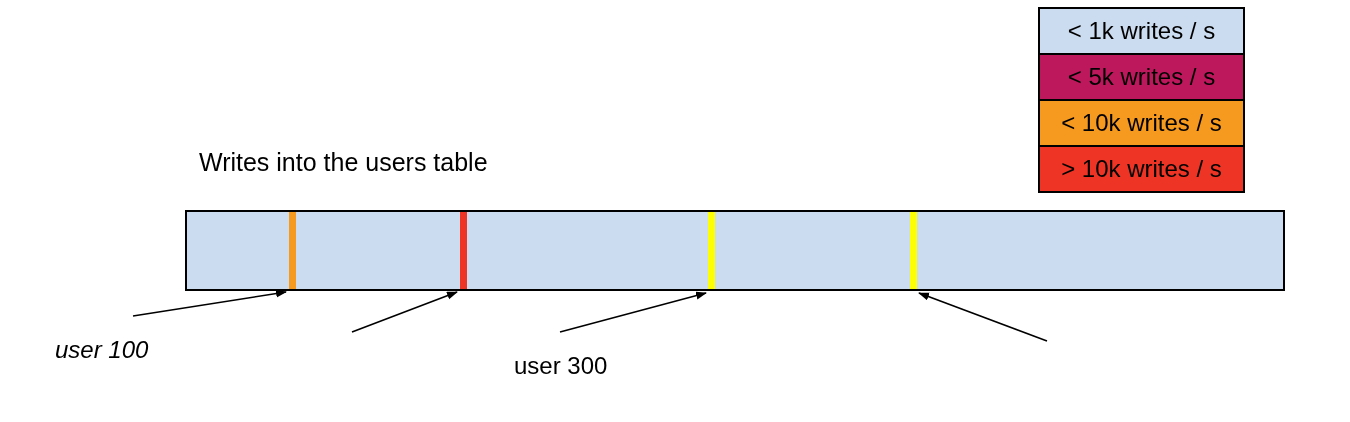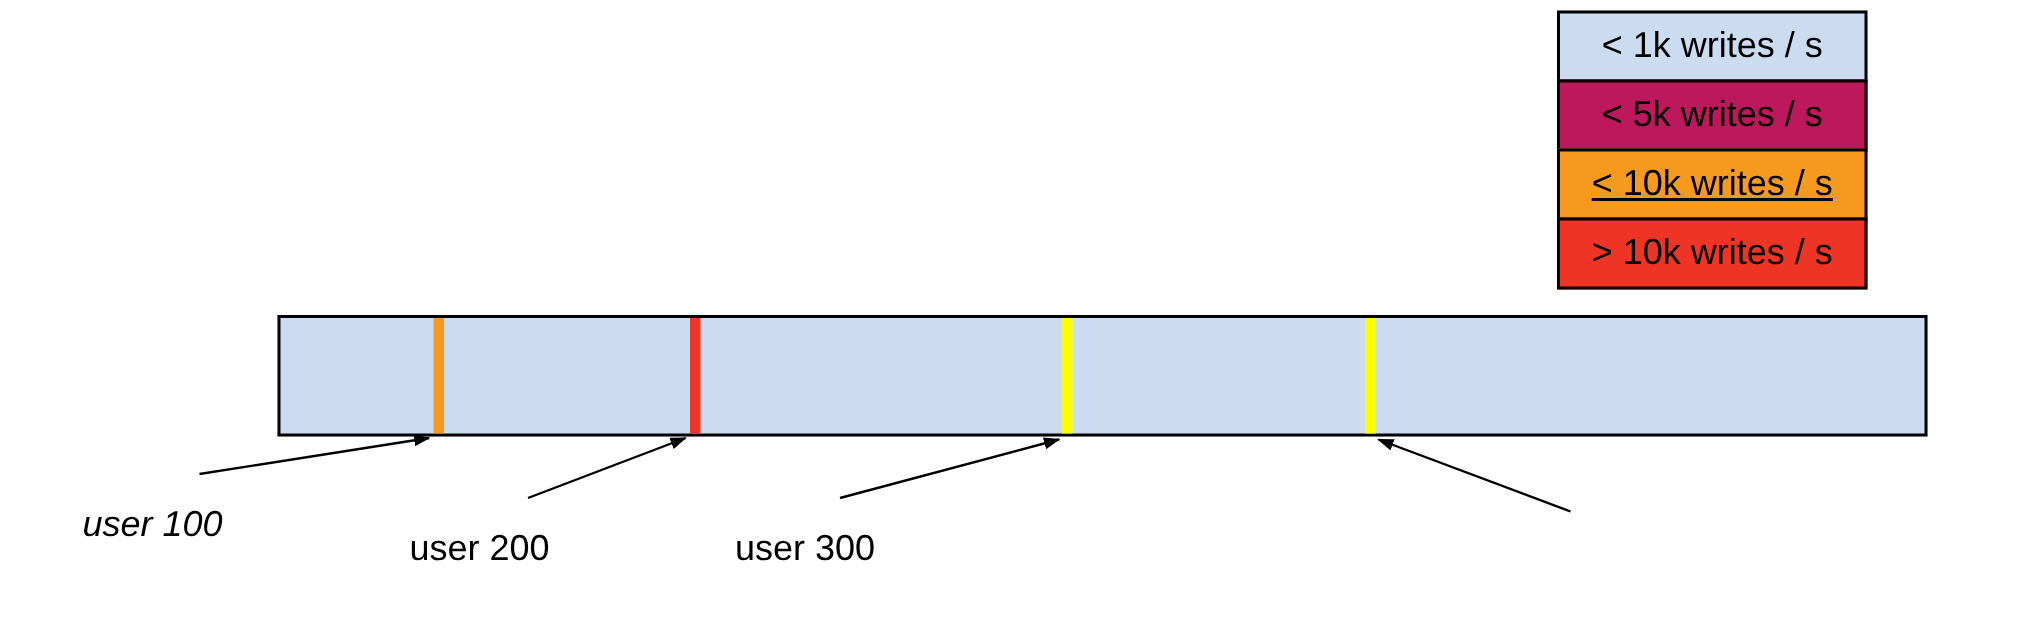--- a/index.html
+++ b/index.html
@@ -74,37 +74,38 @@
     pointer-events: none;
   }
   .user-label {
     position: absolute;
     font-size: 24px;
     color: #000000;
     white-space: nowrap;
   }
   .label-1 { left: 55px;  top: 336px; font-style: italic; }
   .label-2 { left: 273px; top: 352px; }
-  .label-3 { left: 490px; top: 352px; text-align: right; }
+  .label-3 { left: 514px; top: 352px; text-align: right; }
   .label-4 { left: 966px; top: 350px; }
 </style>
 </head>
 <body>
 
 <div class="canvas">
 
+  <div class="title">Writes into the users table</div>
 
   <div class="legend">
     <div class="legend-row" style="background-color: rgb(204, 220, 240);">
       <span>&lt; 1k writes / s</span>
     </div>
     <div class="legend-row" style="background-color: #be185d;">
       <span>&lt; 5k writes / s</span>
     </div>
-    <div class="legend-row" style="background-color: rgb(245, 153, 31); text-decoration: underline;">
+    <div class="legend-row" style="background-color: rgb(245, 153, 31);">
       <span>&lt; 10k writes / s</span>
     </div>
     <div class="legend-row" style="background-color: rgb(238, 52, 36); text-align: right;">
       <span>&gt; 10k writes / s</span>
     </div>
   </div>
 
   <div class="bar" style="background-color: rgb(204, 220, 240);"></div>
 
   <div class="marker marker-1" style="background-color: rgb(245, 153, 31);"></div>
@@ -118,16 +119,15 @@
         <path d="M0,0 L11,4 L0,8 Z" fill="#000000"></path>
       </marker>
     </defs>
     <line x1="133" y1="316" x2="286" y2="292" stroke="#000000" stroke-width="1.6" marker-end="url(#arrowhead)"></line>
     <line x1="352" y1="332" x2="457" y2="292" stroke="#000000" stroke-width="1.6" marker-end="url(#arrowhead)"></line>
     <line x1="560" y1="332" x2="706" y2="293" stroke="#000000" stroke-width="1.6" marker-end="url(#arrowhead)"></line>
     <line x1="1047" y1="341" x2="919" y2="293" stroke="#000000" stroke-width="1.6" marker-end="url(#arrowhead)"></line>
   </svg>
 
   <div class="user-label label-1">user 100</div>
-  <div class="user-label label-2">user 200</div>
   <div class="user-label label-3">user 300</div>
 
 </div>
 
 </body></html>

